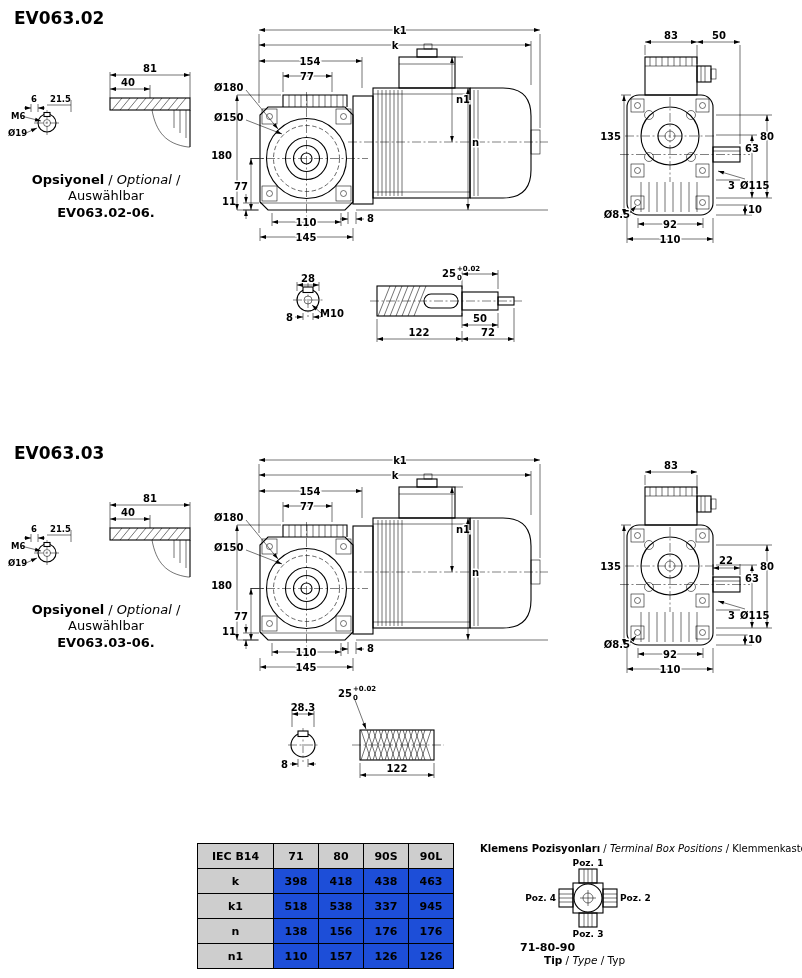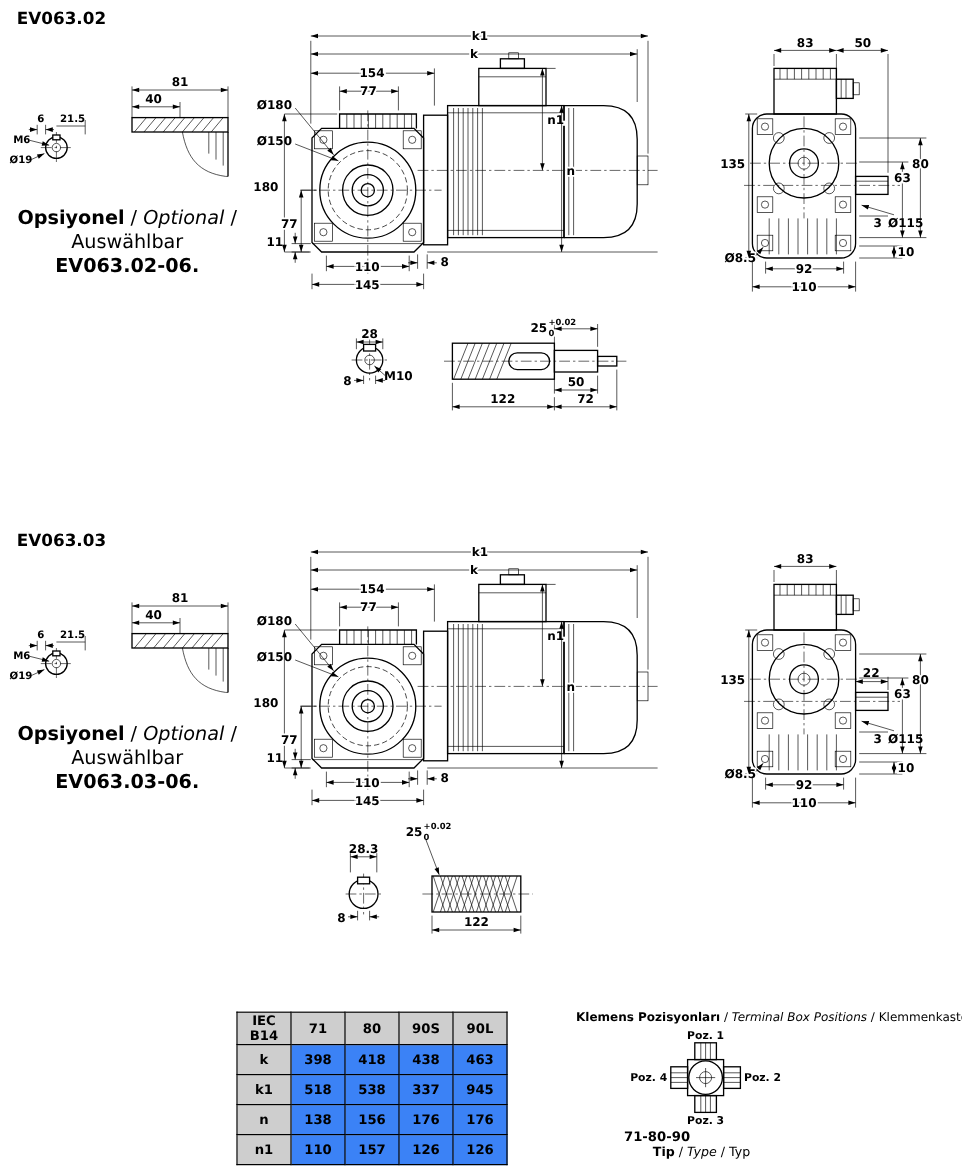--- a/index.html
+++ b/index.html
@@ -1,41 +1,41 @@
 <!DOCTYPE html>
 <html><head>
 <meta charset="utf-8">
 <style>
   *{margin:0;padding:0;box-sizing:border-box}
   html,body{background:#fff}
   body{width:802px;height:978px;position:relative;font-family:"DejaVu Sans",sans-serif;color:#000;overflow:hidden}
   .abs{position:absolute}
-  .title{font-weight:bold;font-size:14px}
-  .caption{font-size:16px;text-align:center;width:200px;line-height:1.25}
+  .title{font-weight:bold;font-size:17px}
+  .caption{font-size:13px;text-align:center;width:200px;line-height:1.25}
   .b{font-weight:bold}
   .i{font-style:italic}
   svg{display:block}
   svg text{font-size:10px;font-weight:bold;font-family:"DejaVu Sans",sans-serif;fill:#000}
   svg text.t8{font-size:8.5px}
   svg text.t7{font-size:7px}
   svg text.t9{font-size:9px}
   svg text.tm{text-anchor:middle}
   svg text.te{text-anchor:end}
   svg text.bg{paint-order:stroke;stroke:#fff;stroke-width:3px}
   .ol{stroke:#000;stroke-width:1.1;fill:none}
   .olf{stroke:#000;stroke-width:1.1;fill:#fff}
   .tl{stroke:#000;stroke-width:0.55;fill:none}
   .dl{stroke:#000;stroke-width:0.55}
   .cl{stroke:#000;stroke-width:0.5;fill:none;stroke-dasharray:9 2.5 2 2.5}
   .dash{stroke:#000;stroke-width:0.6;fill:none;stroke-dasharray:4.5 2.5}
   table.dims{border-collapse:collapse;font-size:11px}
   table.dims th,table.dims td{border:1.2px solid #000;text-align:center;vertical-align:middle;width:45px;height:25px;padding:0}
   table.dims th{background:#cecece;font-weight:bold}
-  table.dims th.c0{width:45px}
-  table.dims td{background:#3b82f6;font-weight:bold}
+  table.dims th.c0{width:76px}
+  table.dims td{background:#1d4ed8;font-weight:bold}
   .termtitle{font-size:10px;white-space:nowrap}
   .termtext{width:140px;}
 </style>
 </head>
 <body>
 
 <div class="abs title" style="left:14px;top:8px">EV063.02</div>
 <div class="abs title" style="left:14px;top:443px">EV063.03</div>
 
 <div class="abs caption" style="left:6px;top:172px">

